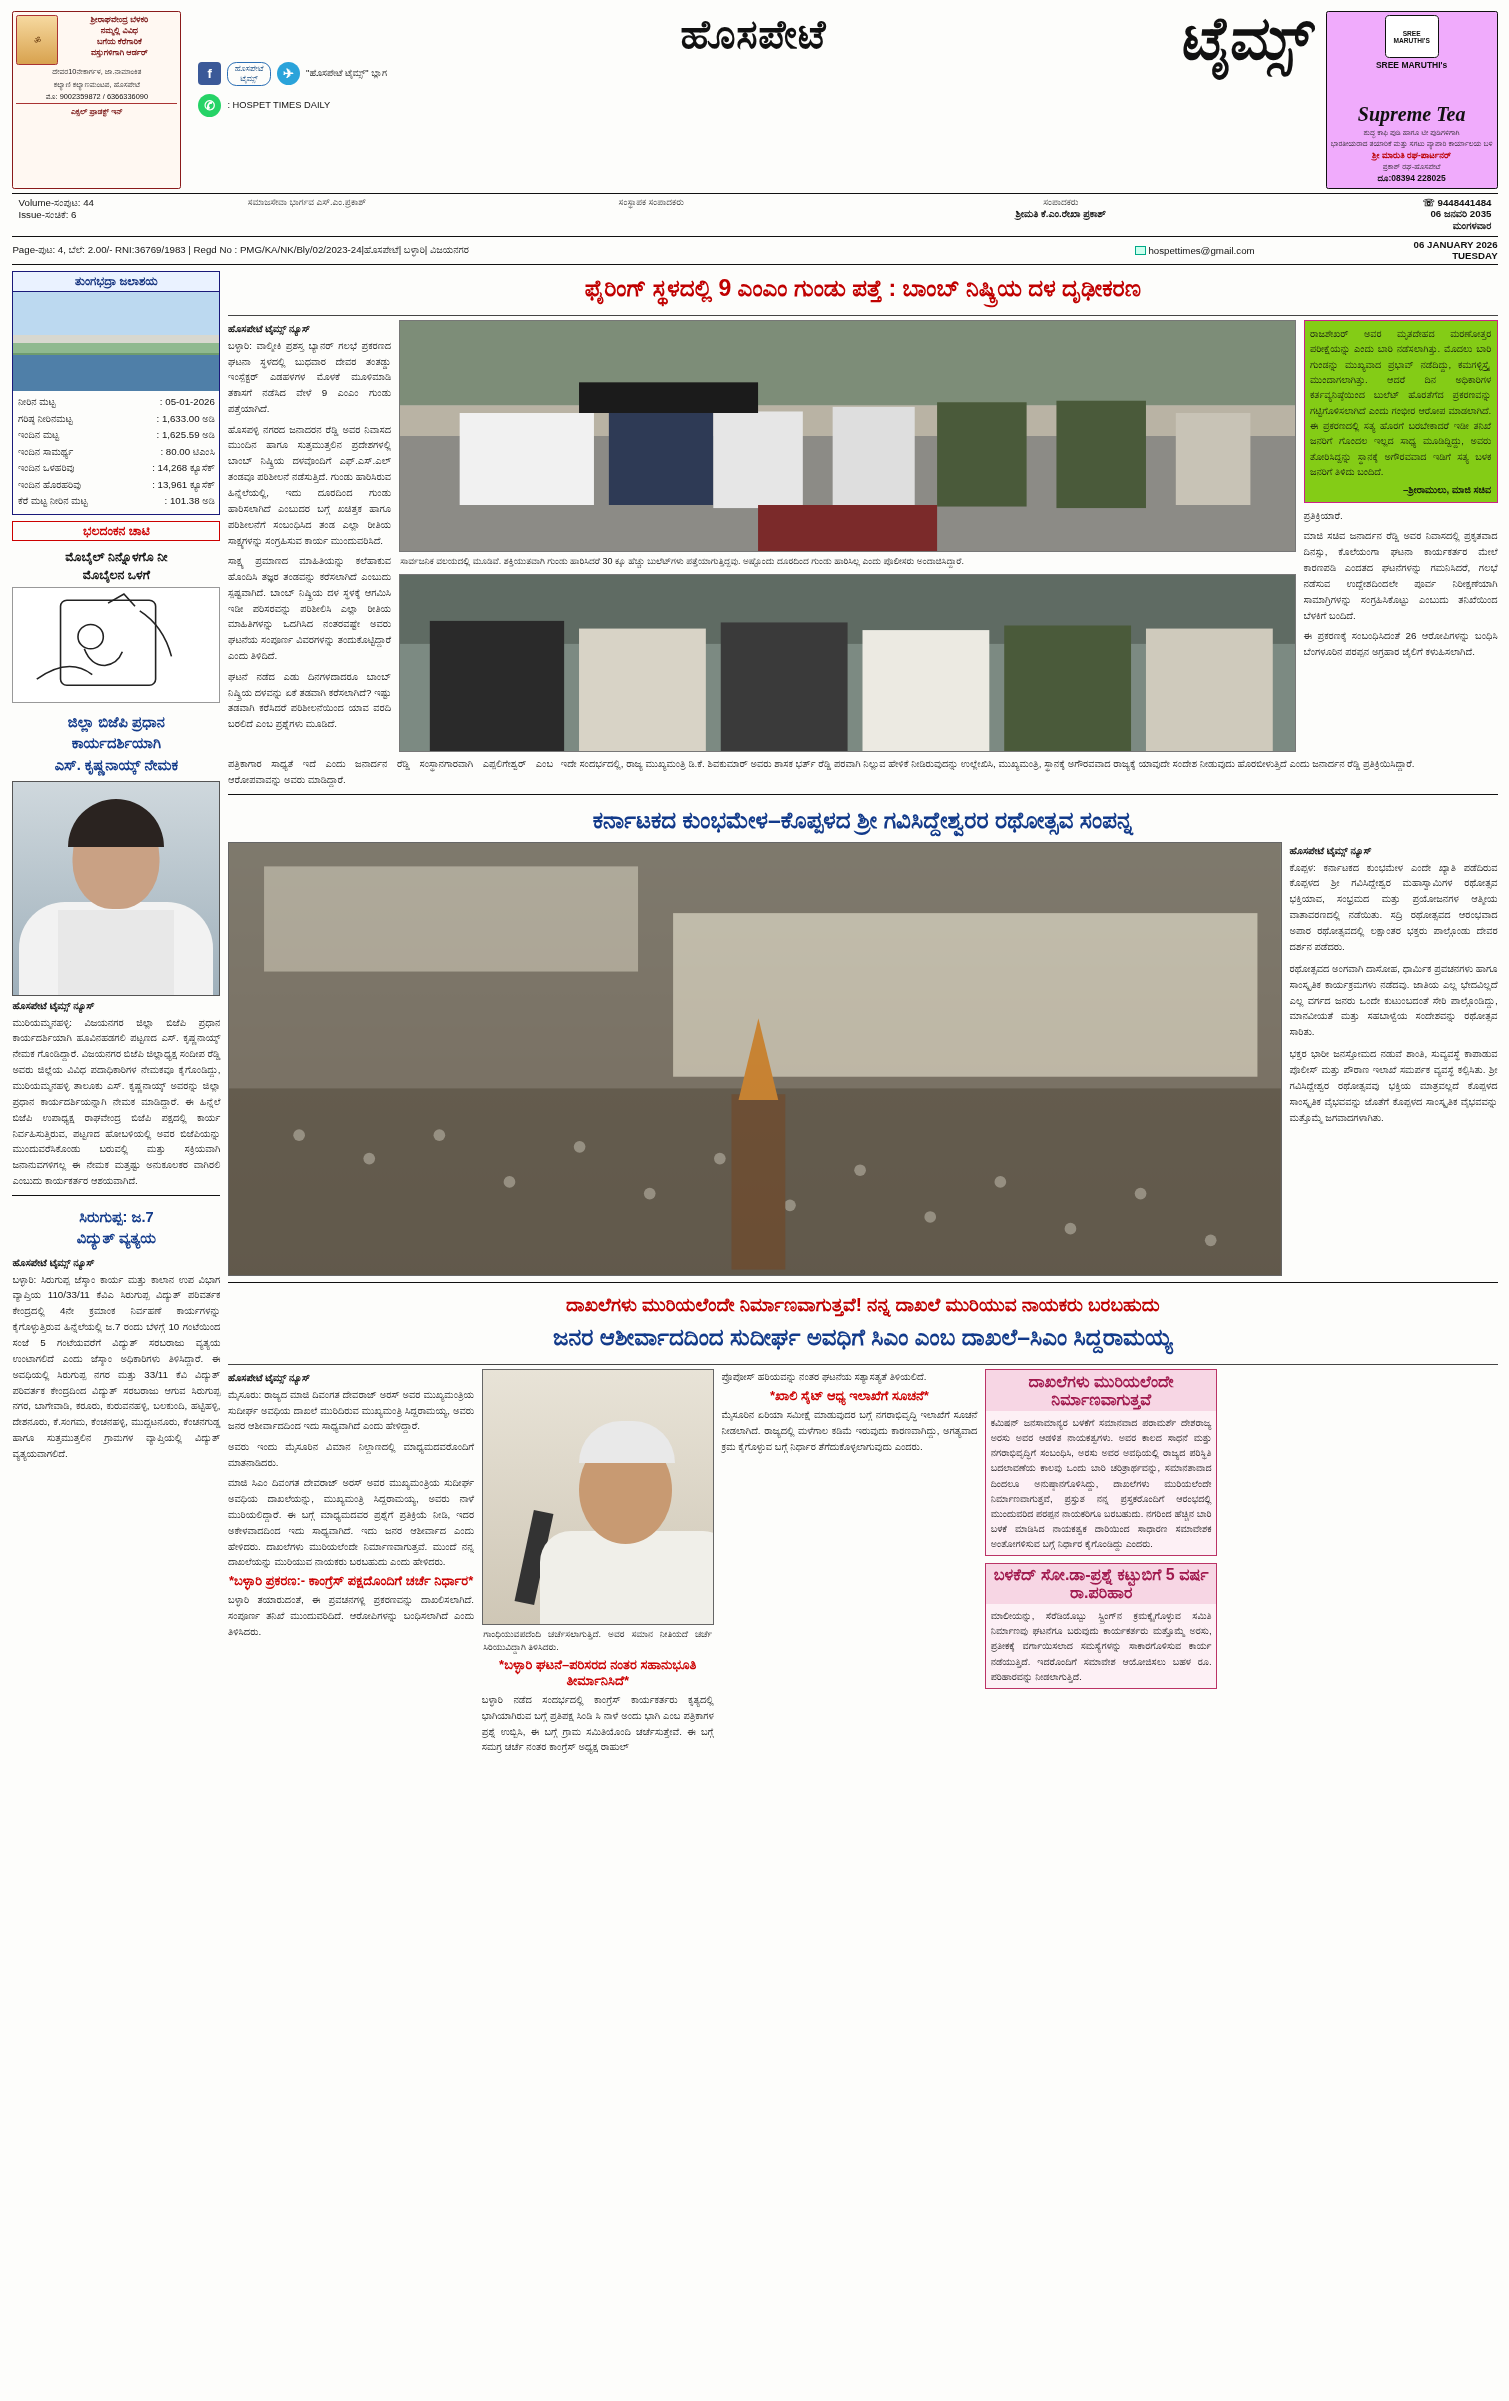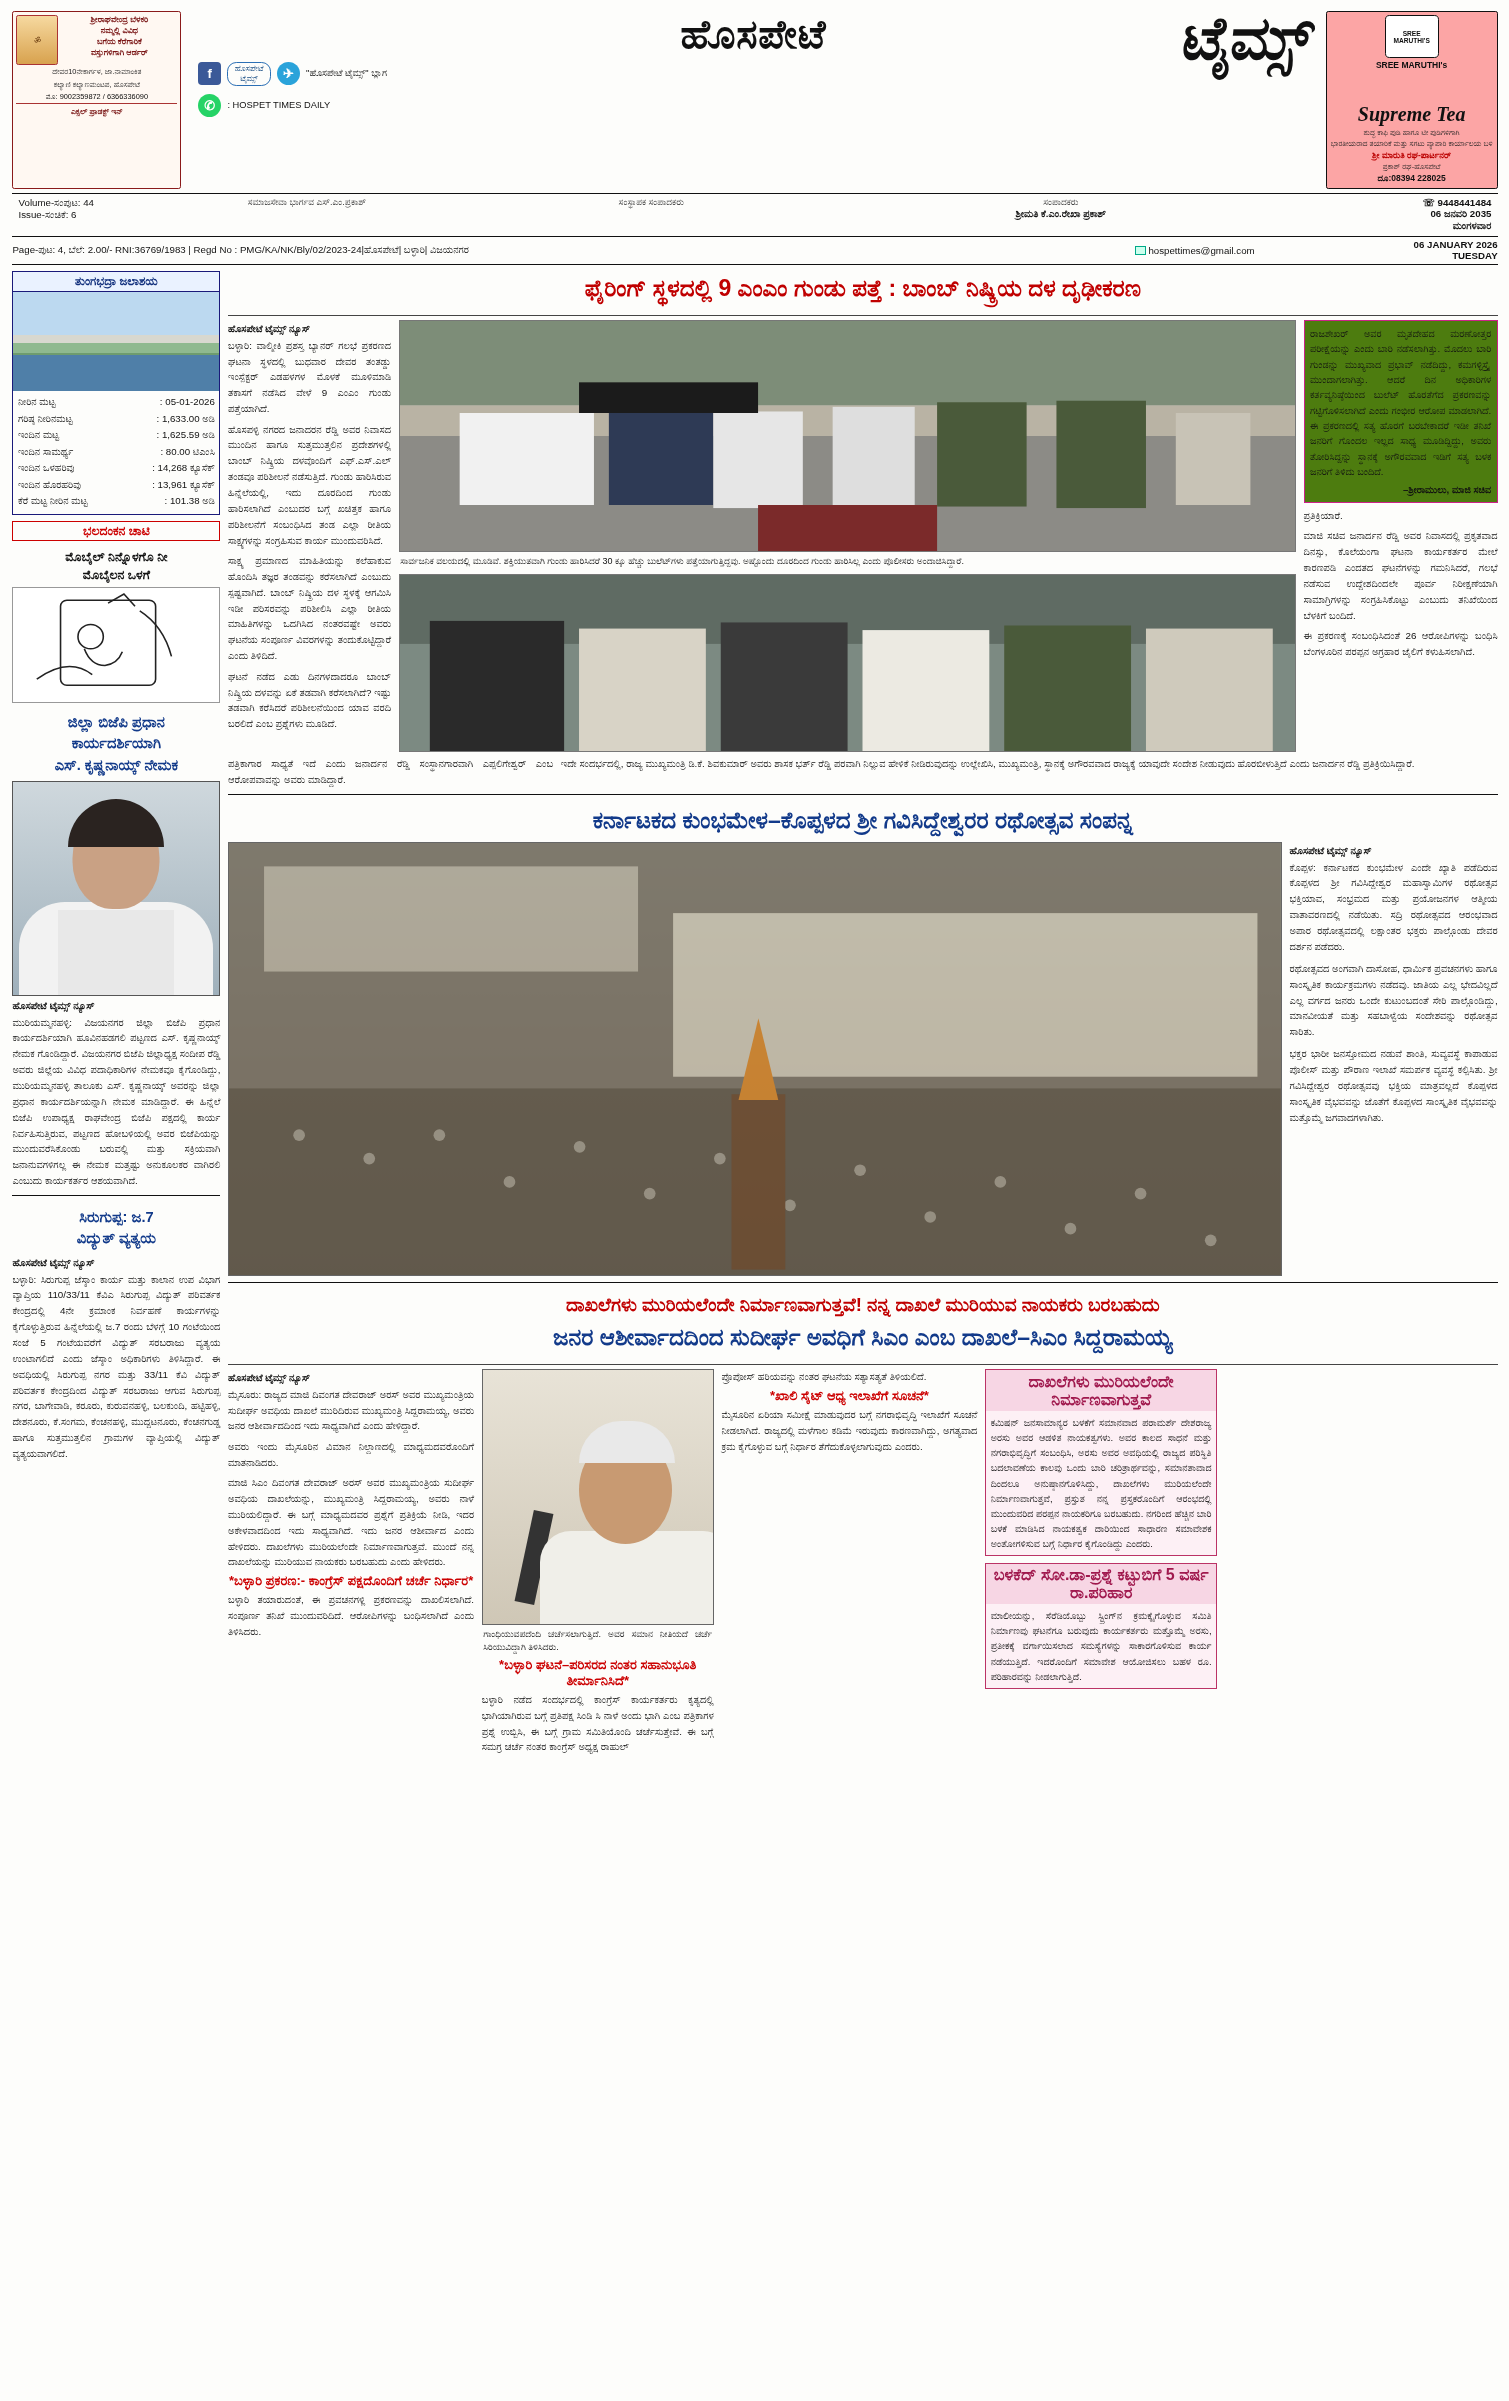--- a/index.html
+++ b/index.html
@@ -64,21 +64,21 @@
   }
   .sbadge { width:23px; height:23px; border-radius:3.9px; display:flex; align-items:center; justify-content:center; color:#fff; font-weight:bold; font-size:13px; }
   .sb-fb { background:#3b5998; }
   .sb-tg { background:#2aa3da; border-radius:50%; }
   .sb-wa { background:#25d366; border-radius:50%; }
   .s-oval { border:0.8px solid #2b6fb5; border-radius:9.3px; padding:1.5px 6.2px; font-size:8.1px; color:#1b4f86; line-height:1.2; }
   .s-txt { font-size:9.3px; }
 
   .mh-right {
     width:172px; border:1.5px solid #111; border-radius:2.3px;
-    background:#fca5a5; text-align:center; padding:3.1px 2.3px;
+    background:#f0abfc; text-align:center; padding:3.1px 2.3px;
     display:flex; flex-direction:column; align-items:center; gap:1.5px;
   }
   .tea-logo {
     width:54px; height:43px; border:1.5px solid #111; border-radius:4.6px;
     display:flex; flex-direction:column; align-items:center; justify-content:center;
     font-size:6.6px; font-weight:bold; background:#fff;
   }
   .tea-brand { font-size:8.5px; font-weight:bold; }
   .tea-supreme { font-family:"Liberation Serif", serif; font-size:20px; font-weight:bold; font-style:italic; color:#111;margin-top:32px; }
   .tea-sub { font-size:7.4px; line-height:1.3; color:#222; }
@@ -167,21 +167,21 @@
   .story-1 { display:flex; gap:7.7px; }
   .s1-col-a { width:163px; }
   .s1-col-b { flex:1; }
   .s1-col-c { width:194px; }
   .photo {
     background:#c9c9c9; border:0.8px solid #777; position:relative; overflow:hidden;
   }
   .cap { font-size:9px; line-height:1.45; padding:2.3px 1.5px 0 1.5px; text-align:justify; }
 
   .quotebox {
-    border:0.8px solid #c28; background:#4d7c0f; padding:4.6px 5.4px;
+    border:0.8px solid #c28; background:#84cc16; padding:4.6px 5.4px;
     font-size:9.6px; line-height:1.6; text-align:justify;
   }
   .quotebox .q-name { text-align:right; font-weight:bold; display:block; margin-top:3.1px; }
 
   .kumbh-photo { height:434px; border:0.8px solid #666; position:relative; overflow:hidden; background:#8a7f72; }
   .kumbh-photo .sky { position:absolute; inset:0; background:linear-gradient(#9aa79c, #7d7466 55%, #6d6457); }
   .kumbh-photo .crowd { position:absolute; inset:0; opacity:.85; }
   .col-pair { display:flex; gap:7.7px; }
 
   .bottom-grid { display:flex; gap:7.7px; }

